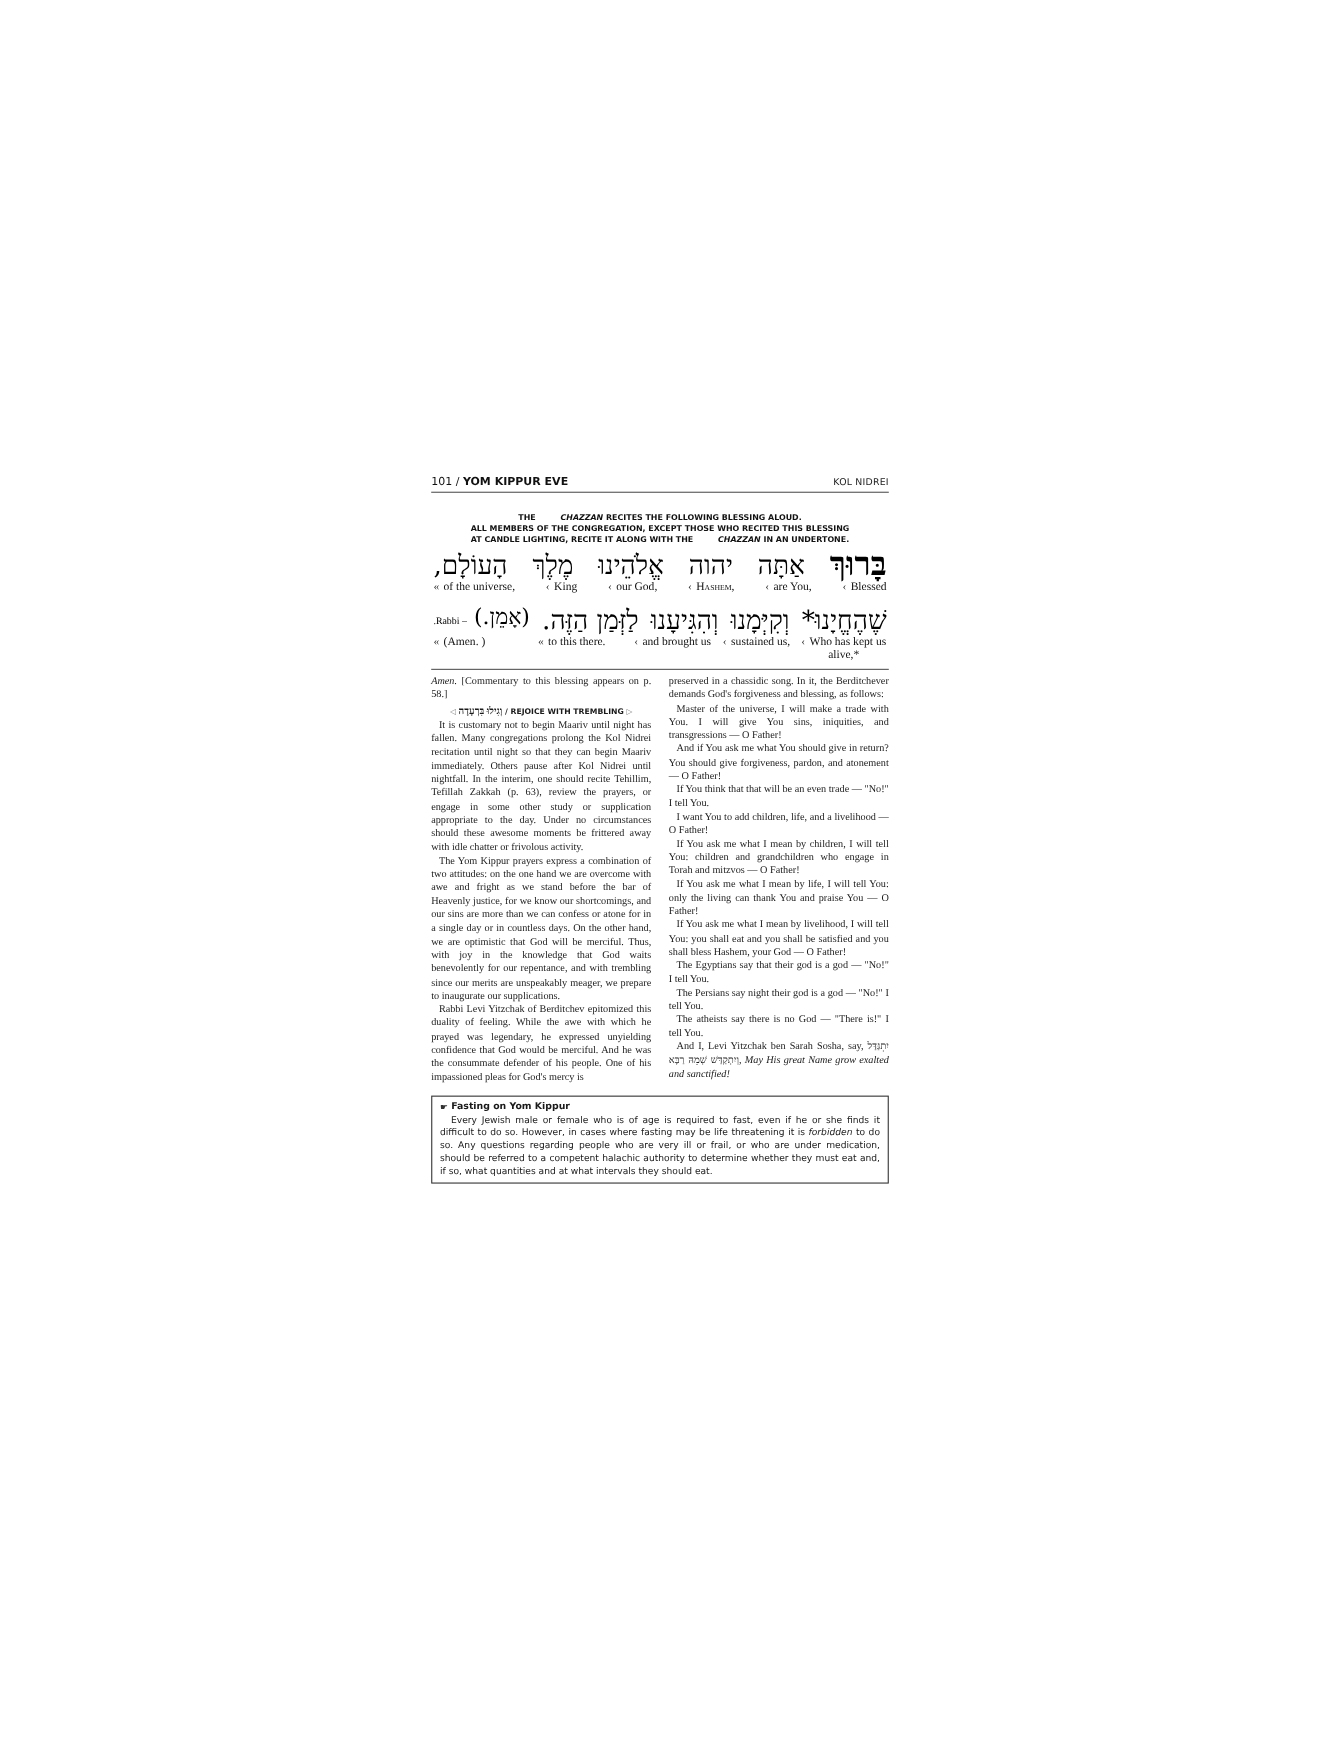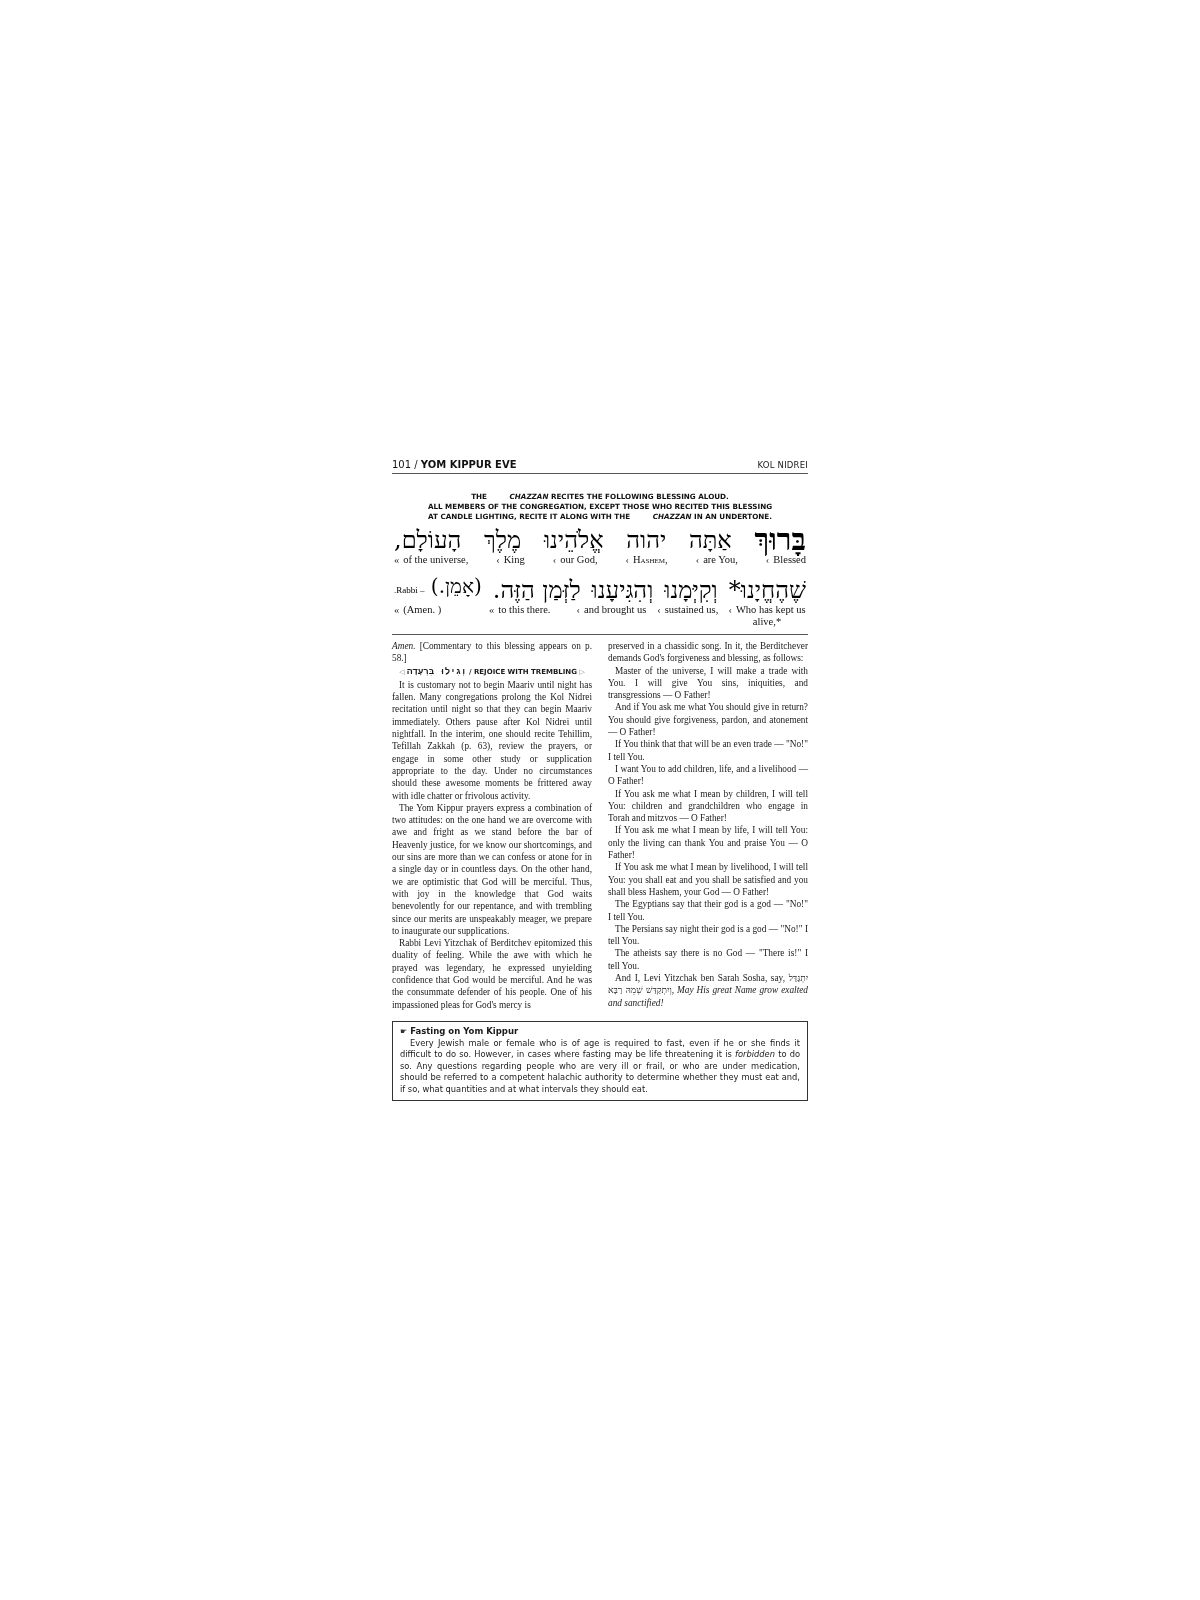--- a/index.html
+++ b/index.html
@@ -1,38 +1,38 @@
 <!DOCTYPE html>
 <html><head>
 <meta charset="utf-8">
 <style>
   * { box-sizing: border-box; margin: 0; padding: 0; }
   html, body { width: 1200px; height: 1600px; background: #ffffff; }
   body { position: relative; font-family: "Liberation Serif", serif; color: #1a1a1a; }
-  .page { position: absolute; left: 392px; top: 456px; width: 416px; }
+  .page { position: absolute; left: 392px; top: 430px; width: 416px; }
   .running-head { display: flex; justify-content: space-between; align-items: flex-end; height: 18px; border-bottom: 1px solid #555; padding-bottom: 3px; }
   .rh-left { font-family: "DejaVu Sans", sans-serif; font-size: 10px; color: #111; }
   .rh-left b { font-weight: bold; }
   .rh-right { font-family: "DejaVu Sans", sans-serif; font-size: 8.5px; color: #222; letter-spacing: 0.2px; }
   .instructions { margin-top: 18px; text-align: center; font-family: "DejaVu Sans", sans-serif; font-weight: bold; font-size: 7.2px; line-height: 10px; color: #111; }
   .instructions i { font-style: italic; padding-left: 20px; }
   .heb-line { direction: rtl; display: flex; justify-content: space-between; align-items: flex-end; margin-top: 4px; font-family: "DejaVu Serif", serif; font-size: 24px; line-height: 28px; color: #000; padding: 0 2px; }
   .heb-line .big { font-size: 30px; font-weight: bold; }
   .eng-line { display: flex; justify-content: space-between; font-family: "Liberation Serif", serif; font-size: 10.5px; line-height: 12px; color: #111; padding: 0 2px; }
   .eng-line span { text-align: center; }
   .eng-line .arrow { color: #333; margin-right: 4px; }
   .sc { font-variant: small-caps; }
   .cong { font-size: 9px; font-family: "Liberation Serif", serif; }
   .divider { border-top: 1px solid #555; margin-top: 6px; }
   .cols { display: flex; justify-content: space-between; margin-top: 5px; }
   .col { width: 200px; font-family: "Liberation Serif", serif; font-size: 9.3px; line-height: 12.3px; text-align: justify; color: #1a1a1a; }
   .col p { text-indent: 7px; }
   .col p.noindent { text-indent: 0; }
   .col .sec-head { text-align: center; font-family: "DejaVu Sans", sans-serif; font-size: 7px; font-weight: bold; text-indent: 0; margin: 1px 0; }
-  .col .sec-head .heb { font-family: Liberation Mono, monospace; font-size: 9px; }
+  .col .sec-head .heb { font-family: Liberation Serif, serif; font-size: 9px; }
   .col .sec-head .tri { color: #888; font-size: 7px; }
   .heb-inline { font-family: "DejaVu Serif", serif; font-size: 9px; }
   .box { margin-top: 10px; border: 1px solid #333; padding: 4px 7px 5px 7px; font-family: "DejaVu Sans", sans-serif; font-size: 8.3px; line-height: 11.6px; color: #1a1a1a; }
   .box-title { font-weight: bold; font-size: 8.5px; display: flex; align-items: center; gap: 3px; }
   .box-icon { font-size: 8px; color: #333; }
   .box-body { text-indent: 10px; text-align: justify; }
 </style>
 </head>
 <body>
 

